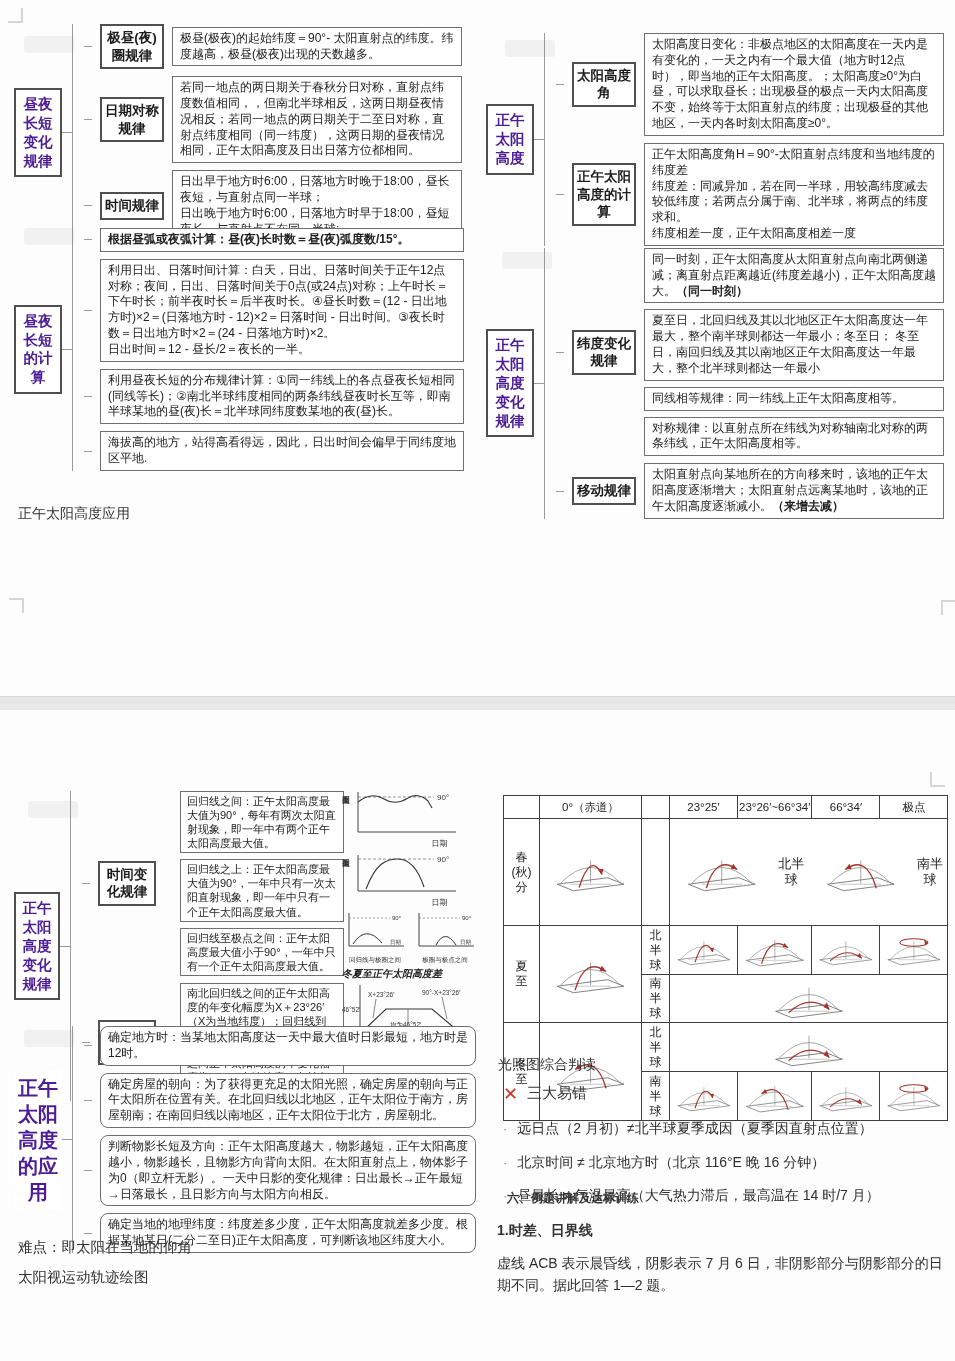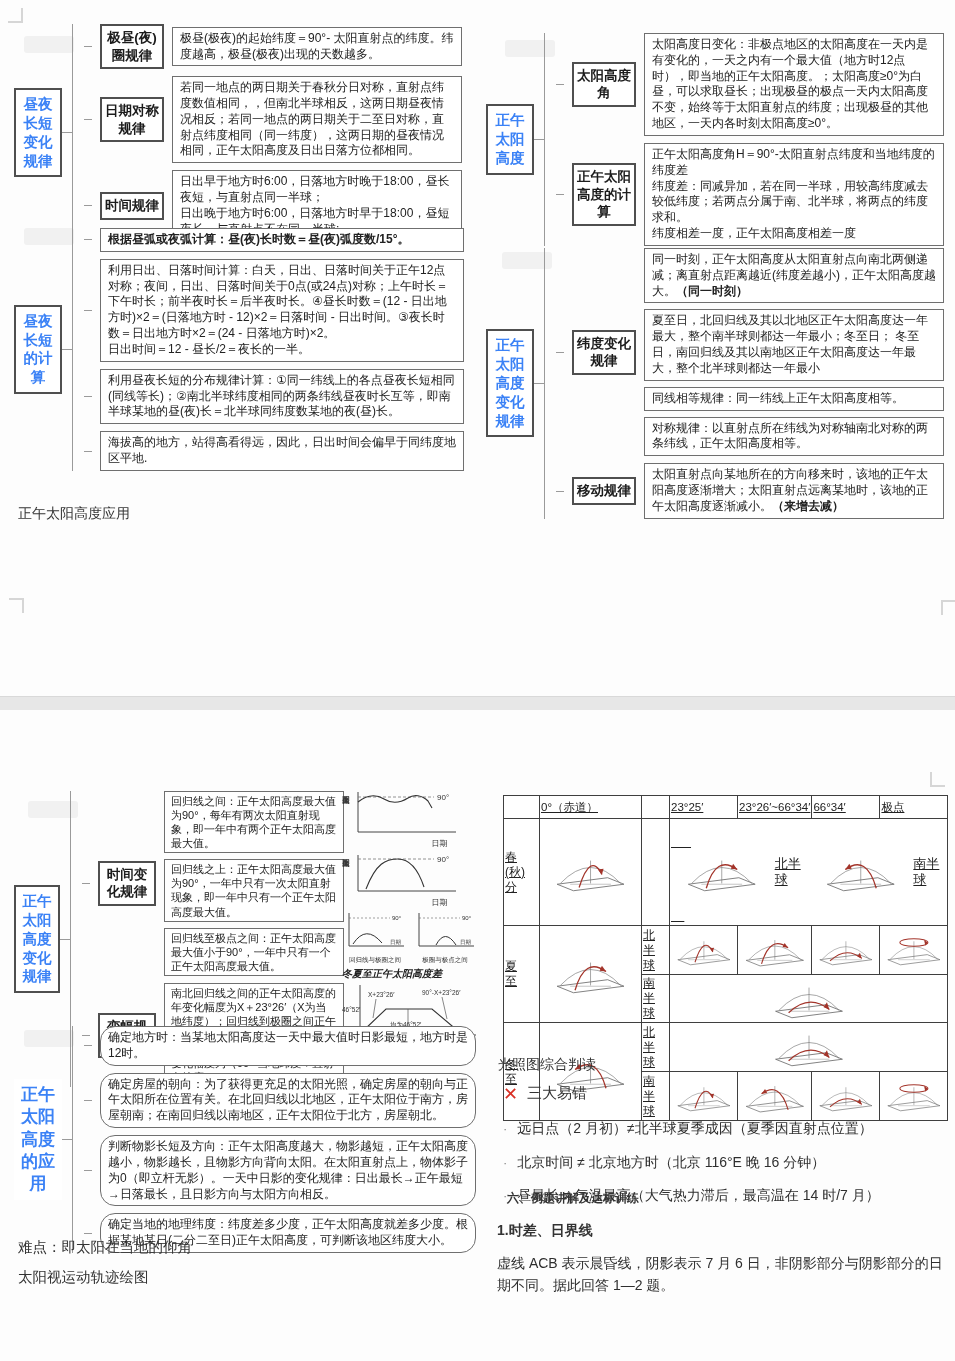--- a/index.html
+++ b/index.html
@@ -1,41 +1,41 @@
 <!DOCTYPE html>
 <html><head>
 <meta charset="utf-8">
 <style>
   html,body{margin:0;padding:0;}
   body{width:955px;height:1361px;position:relative;background:#fdfdfd;
        font-family:"Liberation Sans","DejaVu Sans",sans-serif;color:#262626;overflow:hidden;}
   
   .mm{position:absolute;display:flex;align-items:center;}
   .mm-root{flex:none;border:2px solid #4f4f4f;background:#fff;font-weight:bold;text-align:center;
-           padding:5px 4px;font-size:14.5px;line-height:1.3;color:#3b82f6;}
-  .mm-root.noborder{border:none;font-size:17px;}
+           padding:5px 4px;font-size:14.5px;line-height:1.3;color:#4c1d95;}
+  .mm-root.noborder{border:none;font-size:20px;}
   .stub{flex:none;width:10px;height:1px;background:#9a9a9a;}
   .kids{display:flex;flex-direction:column;justify-content:center;gap:7px;
         border-left:1px solid #9a9a9a;padding-left:11px;flex:1;}
   .branch{display:flex;align-items:center;gap:8px;}
   .branch::before{content:"";flex:none;width:8px;height:1px;background:#9a9a9a;}
   .blabel{flex:none;width:56px;border:2px solid #4f4f4f;background:#fff;font-weight:bold;
           text-align:center;padding:3px 2px;font-size:13.5px;line-height:1.3;color:#1c1c1c;}
   .leaves{display:flex;flex-direction:column;gap:6px;flex:1;}
   .leaf{border:1px solid #6f6f6f;background:#fff;padding:3px 7px;font-size:12px;
         line-height:1.32;white-space:pre-wrap;color:#222;}
   .leaf .em{font-weight:bold;}
   .leaf.bold{font-weight:bold;}
-  .round .leaf{border-radius:15px;border-width:1.5px;}
+  .round .leaf{border-radius:8px;border-width:1.5px;}
   .m1{left:14px;top:24px;width:448px;}
   .m2{left:14px;top:228px;width:450px;}
   .m3{left:486px;top:33px;width:458px;}
   .m4{left:486px;top:248px;width:458px;}
   .m5{left:14px;top:791px;width:330px;}
-  .m5 .leaf{font-size:11px;line-height:1.28;padding:2px 6px;}
+  .m5 .leaf{font-size:11px;line-height:1.28;padding:2px 6px;margin-left:16px;}
   .m5 .blabel{width:50px;}
   .m6{left:14px;top:1026px;width:462px;}
   
   .note{position:absolute;font-size:14px;color:#333;}
   
   .band{position:absolute;left:0;width:955px;top:696px;height:13px;background:#e7e7e7;border-top:1px solid #d9d9d9;}
   .cm{position:absolute;width:13px;height:13px;}
   .cm1{left:8px;top:8px;border-right:2px solid #d6d6d6;border-bottom:2px solid #d6d6d6;}
   .cm2{left:9px;top:598px;border-right:2px solid #d6d6d6;border-top:2px solid #d6d6d6;}
   .cm3{left:941px;top:600px;border-left:2px solid #d6d6d6;border-top:2px solid #d6d6d6;}
@@ -45,22 +45,22 @@
   .charts{position:absolute;left:342px;top:788px;width:138px;display:flex;flex-direction:column;gap:2px;}
   .fig{display:flex;align-items:flex-start;}
   .vlab{writing-mode:vertical-rl;font-size:7.5px;color:#333;line-height:1;flex:none;margin-top:2px;}
   .figcap{font-size:6.5px;color:#333;text-align:center;}
   .figxl{font-size:8px;color:#333;text-align:right;margin-top:-4px;padding-right:14px;}
   .etitle{font-size:10px;font-weight:bold;font-style:italic;color:#222;}
   .enote{font-size:8.5px;color:#333;}
   svg text{fill:#333;font-family:"Liberation Sans","DejaVu Sans",sans-serif;}
   
   .suntab{position:absolute;left:503px;top:795px;border-collapse:collapse;table-layout:fixed;background:#fff;}
-  .suntab td{border:1.2px solid #3f3f3f;text-align:left;vertical-align:middle;
-             font-size:12px;line-height:1.25;white-space:pre-wrap;padding:1px;color:#222;text-decoration:underline;}
+  .suntab td{border:1.2px solid #3f3f3f;text-align:center;vertical-align:middle;
+             font-size:12px;line-height:1.25;white-space:pre-wrap;padding:1px;color:#222;}
   .sd{display:flex;align-items:center;justify-content:center;}
   .sd svg{width:92%;height:auto;max-height:44px;}
   .mergeflex{display:flex;align-items:center;justify-content:center;gap:2px;}
   .mergeflex .sd{width:120px;}
   .hemitxt{font-size:13px;font-weight:normal;}
   
   .read{left:498px;top:1056px;}
   .mis{position:absolute;left:503px;top:1084px;display:flex;align-items:center;gap:9px;font-size:15px;color:#333;}
   .xico{color:#d93025;font-weight:bold;font-size:18px;line-height:1;}
   .bullet{position:absolute;left:503px;font-size:14px;color:#2f2f2f;display:flex;gap:10px;align-items:flex-start;}

